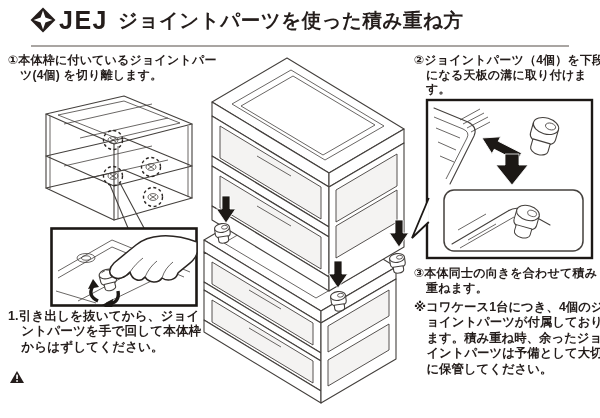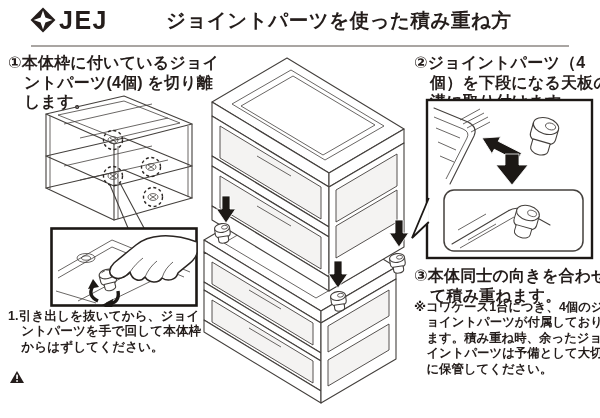--- a/index.html
+++ b/index.html
@@ -7,24 +7,24 @@
     width:600px;height:418px;position:relative;background:#fff;overflow:hidden;
     font-family:"Liberation Sans","DejaVu Sans",sans-serif;
     color:#241d1b;
     -webkit-font-smoothing:antialiased;
   }
   .abs{position:absolute;}
   
   #header{left:30px;top:7px;display:flex;align-items:center;gap:10px;}
   .brand{display:flex;align-items:center;gap:3px;}
   .brand-text{font-size:25px;font-weight:900;letter-spacing:1.5px;color:#241d1b;line-height:1;}
-  .page-title{font-size:19.5px;font-weight:800;letter-spacing:0.5px;color:#241d1b;line-height:1;padding-top:2px;margin-left:48px;}
+  .page-title{font-size:19.5px;font-weight:800;letter-spacing:0.5px;color:#241d1b;line-height:1;padding-top:2px;}
   #title-rule{left:31px;top:45px;width:538px;height:2px;background:#a9a5a2;}
   
-  .step{font-weight:800;font-size:16px;line-height:1.22;letter-spacing:0.2px;
+  .step{font-weight:800;font-size:12px;line-height:1.22;letter-spacing:0.2px;
         padding-left:1em;text-indent:-1em;}
   .list{font-weight:600;font-size:12.6px;line-height:1.22;letter-spacing:0.1px;}
   .list p{margin:0;padding-left:1.05em;text-indent:-1.05em;}
   .warning{font-weight:800;font-size:12.6px;line-height:1.25;
            padding-left:1.25em;text-indent:-1.25em;}
   .warning .wicon{display:inline-block;width:1.1em;text-indent:0;}
   .note{font-weight:600;font-size:12.4px;line-height:1.24;
         padding-left:1em;text-indent:-1em;}
   svg{display:block;}
   .ln{fill:none;stroke:#44403d;stroke-width:1.1;stroke-linejoin:round;stroke-linecap:round;}

